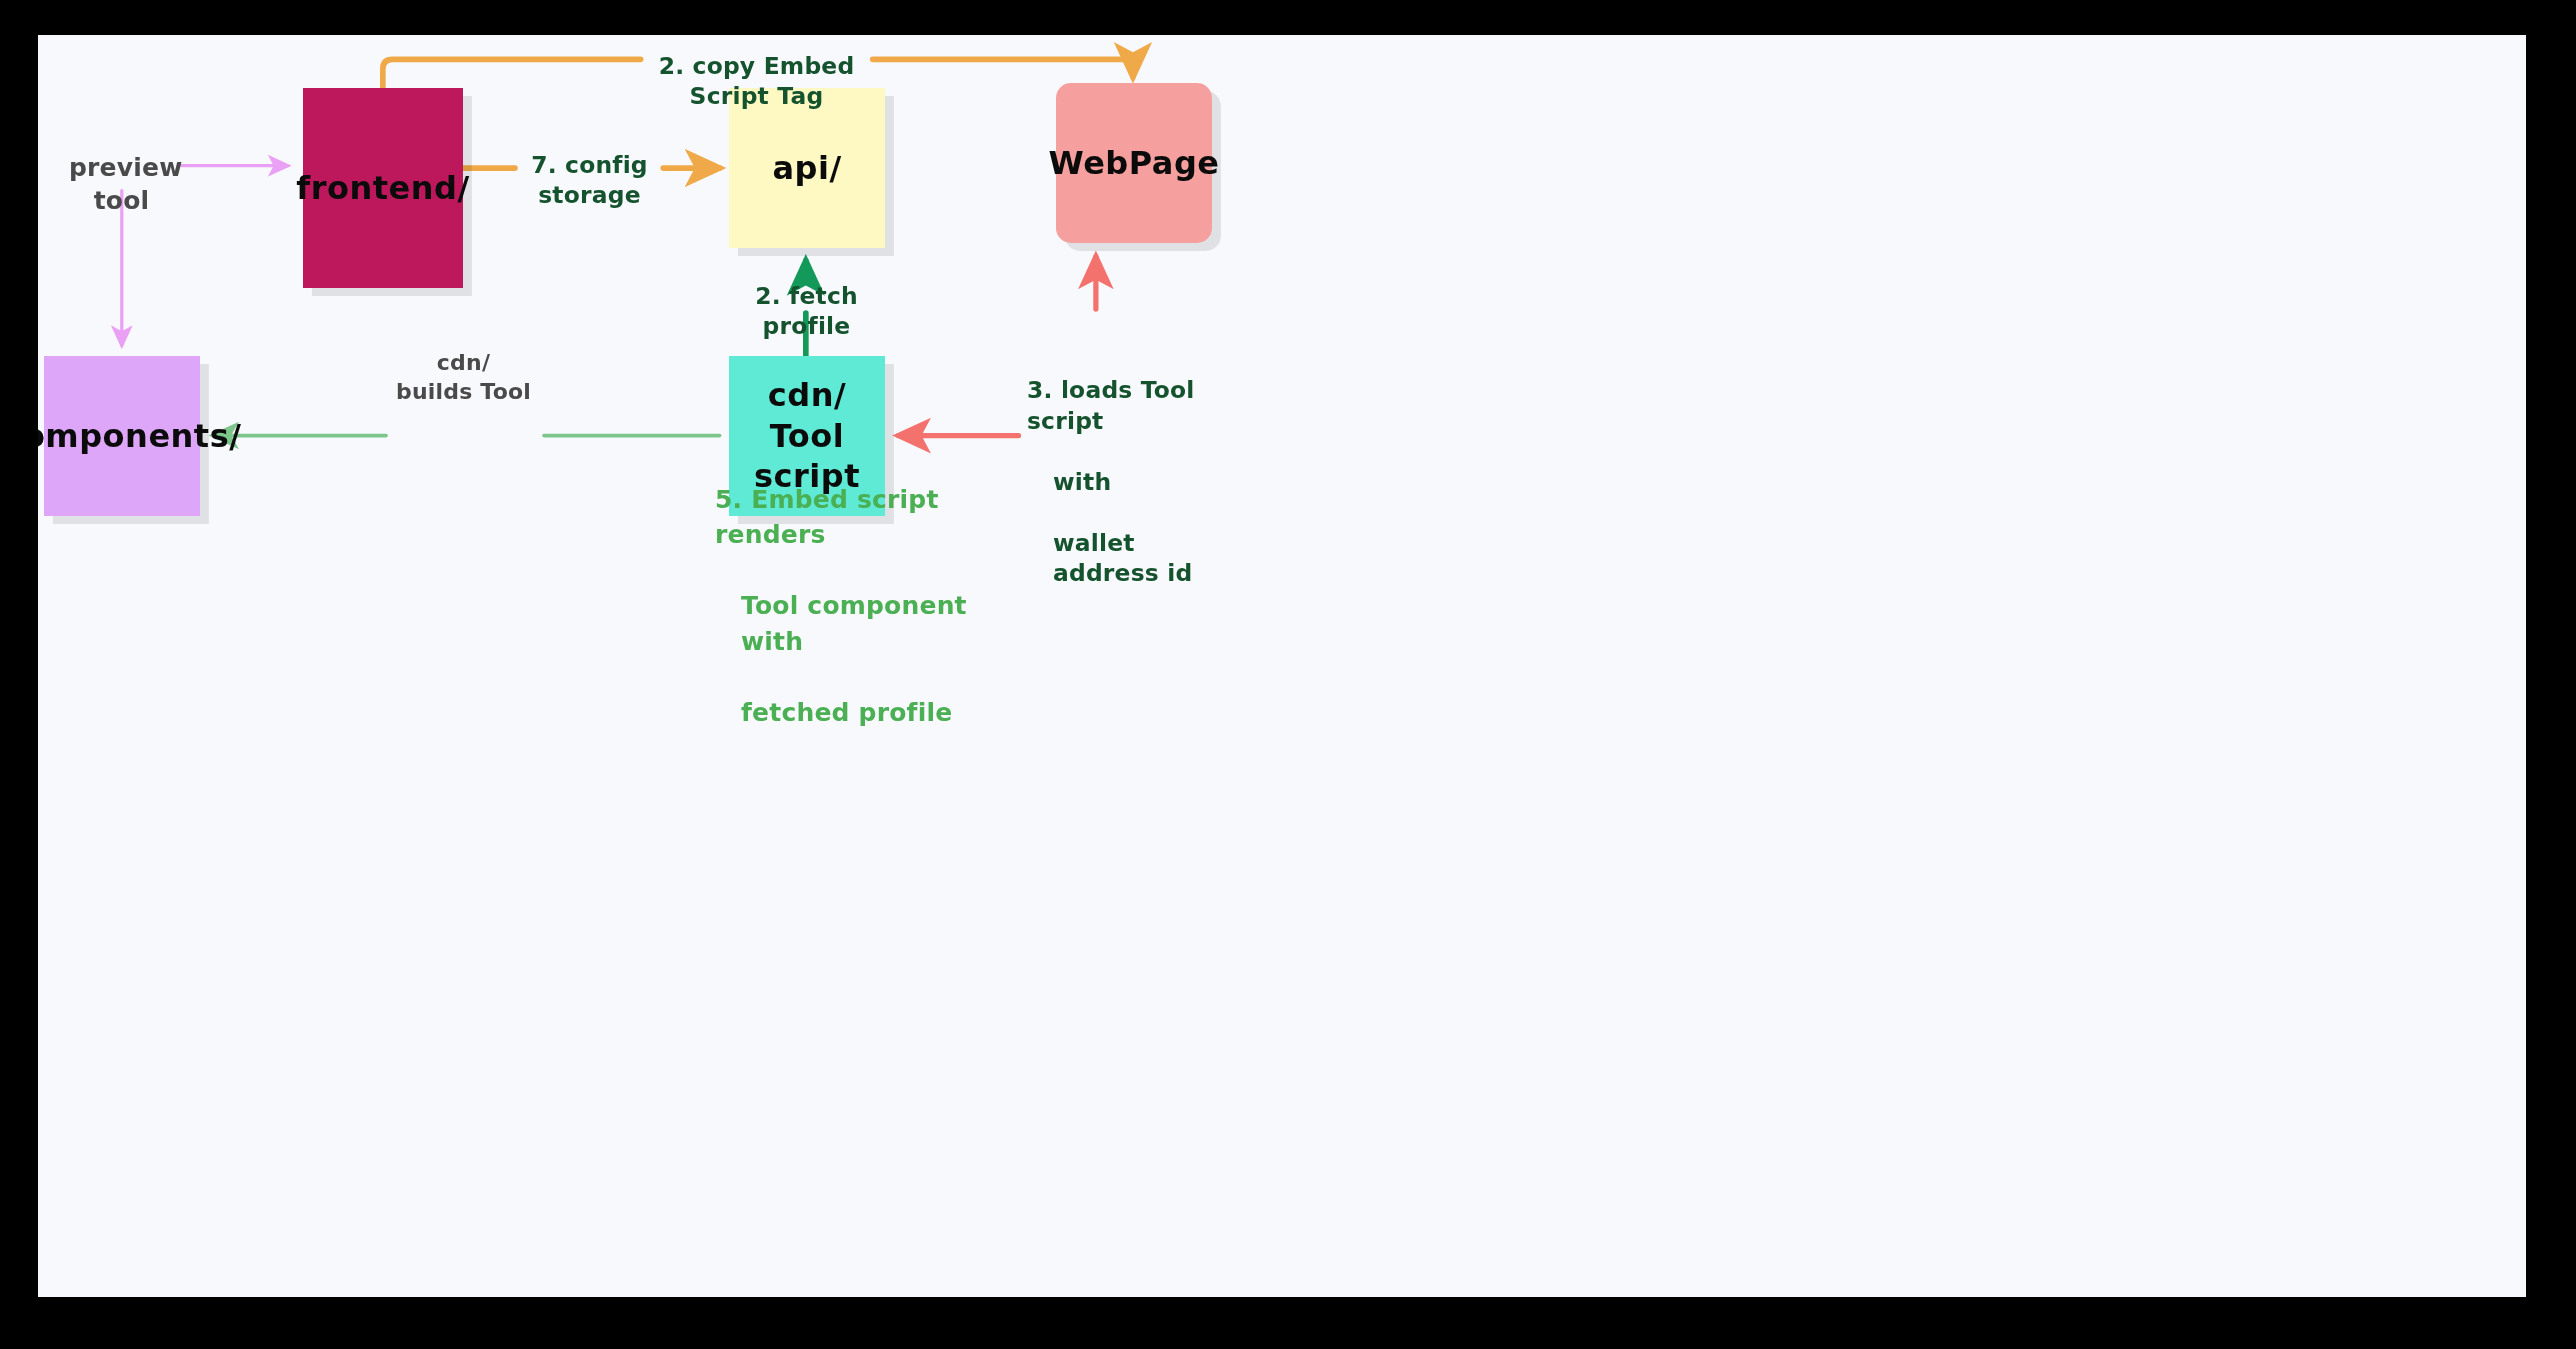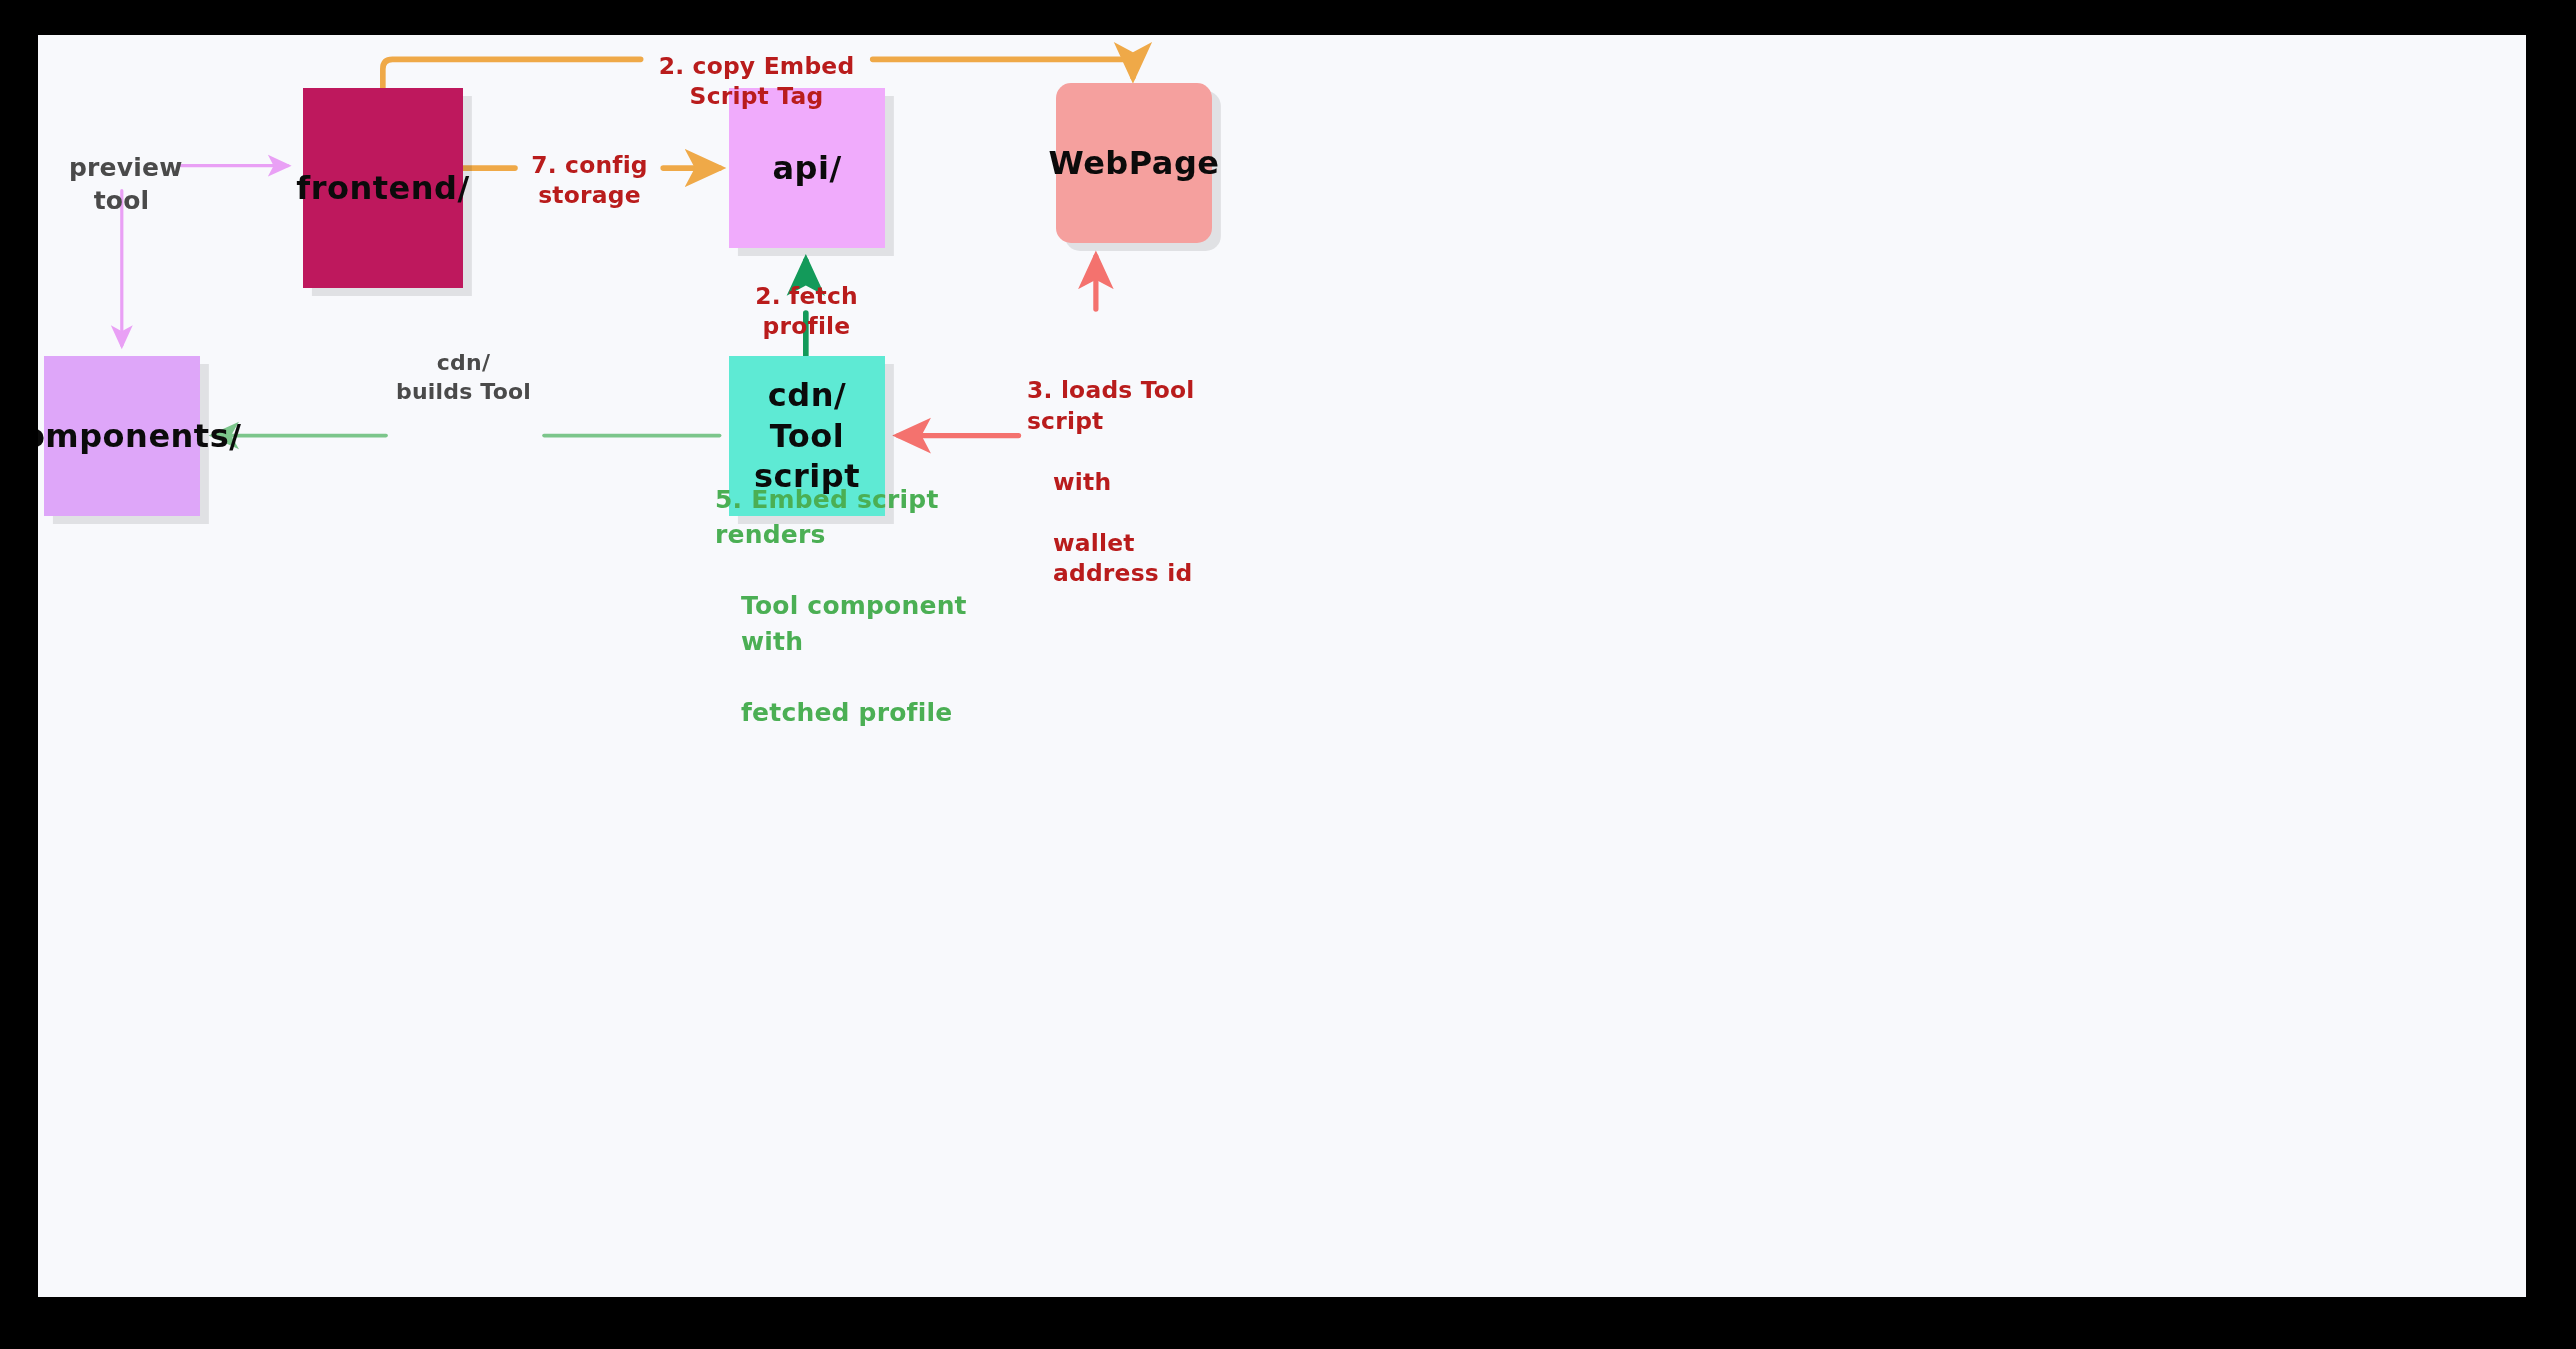--- a/index.html
+++ b/index.html
@@ -47,30 +47,30 @@
     color: #0B0B0B;
     font-weight: 700;
     font-size: 32px;
     line-height: 1.28;
     letter-spacing: 0.5px;
     box-shadow: 8.9px 8px 0 0 rgba(0,0,0,0.095);
   }
   .node .label { white-space: pre-line; display: block; }
 
   #node-frontend   { left: 265px;  top: 53px;   width: 160px; height: 200px; background: #be185d; }
-  #node-api        { left: 691px;  top: 53px;   width: 156px; height: 160px; background: #f0abfc; }
+  #node-api        { left: 691px;  top: 53px;   width: 156px; height: 160px; background: #fef9c3; }
   #node-webpage    { left: 1018px; top: 48px;   width: 156px; height: 160px; background: #F5A09E; border-radius: 15px; }
   #node-components { left: 6.4px;    top: 321px;  width: 156px; height: 160px; background: #DEA6F9; }
   #node-cdn        { left: 691px;  top: 321px;  width: 156px; height: 160px; background: #5eead4; }
 
   
   .edge-label {
     position: absolute;
     font-weight: 700;
-    color: #b91c1c;
+    color: #14532d;
     font-size: 23.4px;
     line-height: 1.30;
     letter-spacing: 0.2px;
     white-space: pre-line;
   }
   .edge-label.muted  { color: #4A4A4A; font-weight: 700; }
   .edge-label.green  { color: #4BAF54; font-size: 25px; line-height: 1.42; }
 
   #lbl-copy-embed   { left: 614px;  top: 16px;   width: 209px; text-align: center; }
   #lbl-config       { left: 479px;  top: 115px;  width: 145px; text-align: center; }

